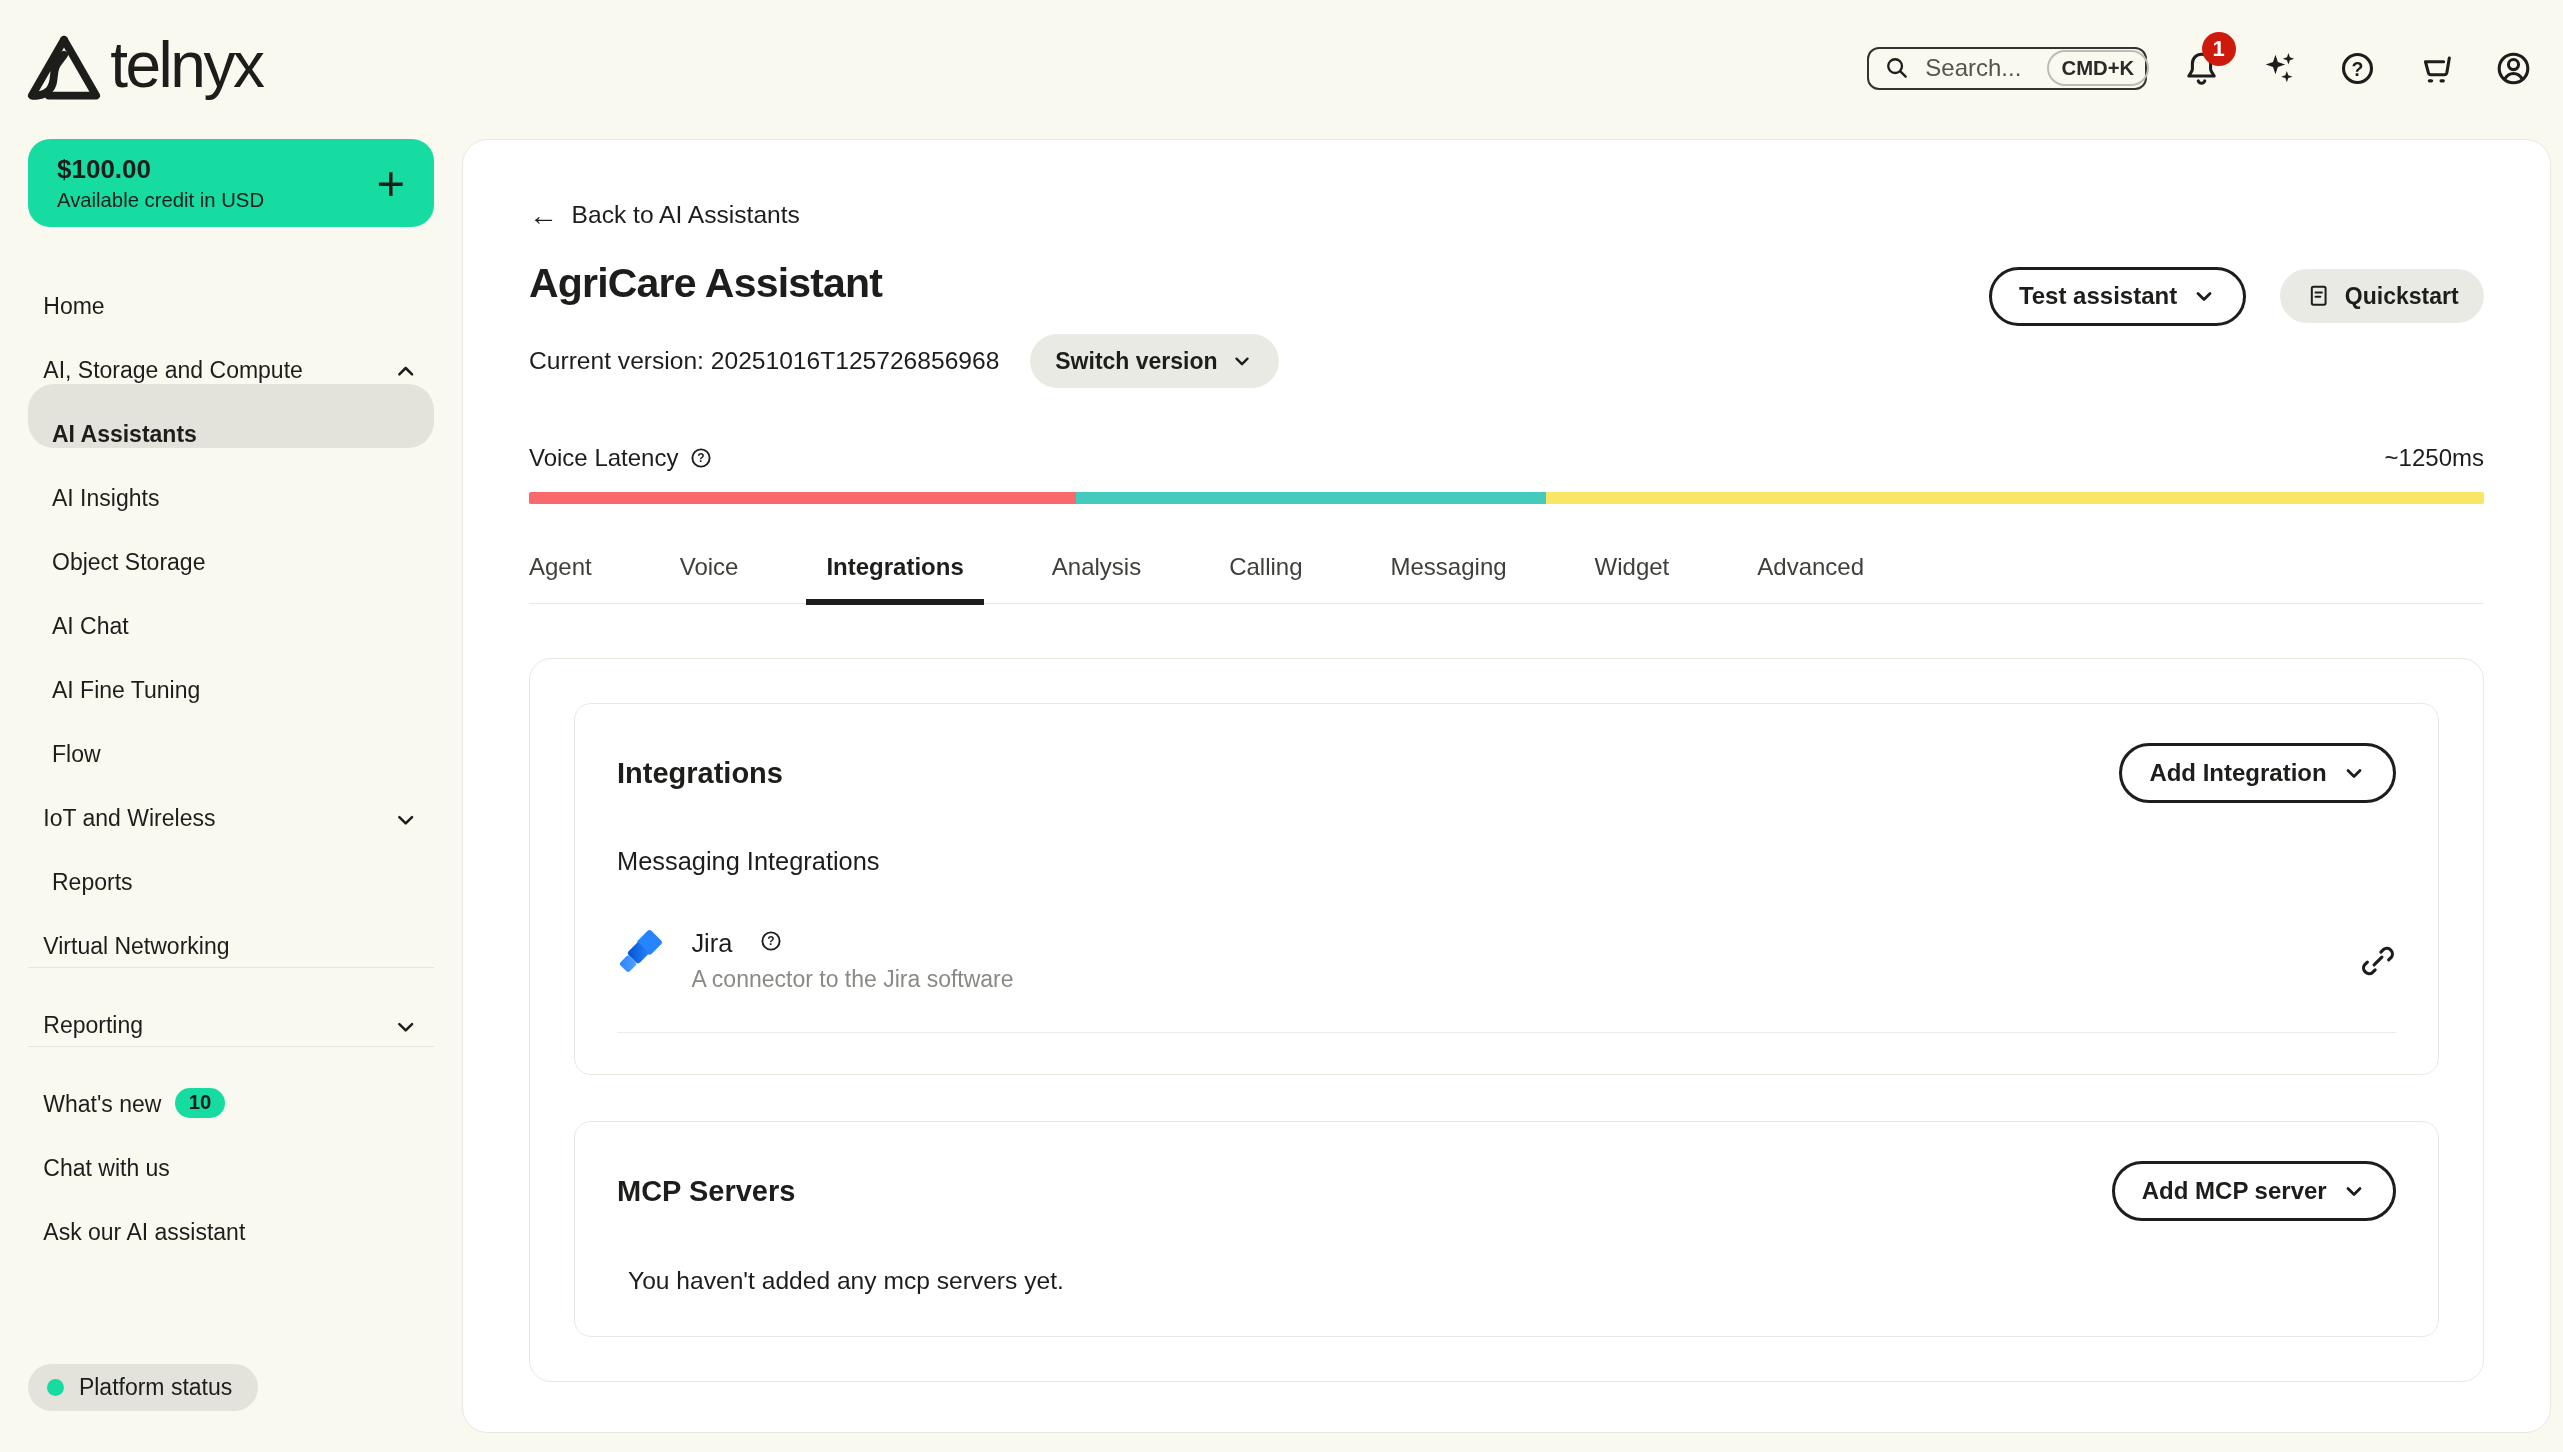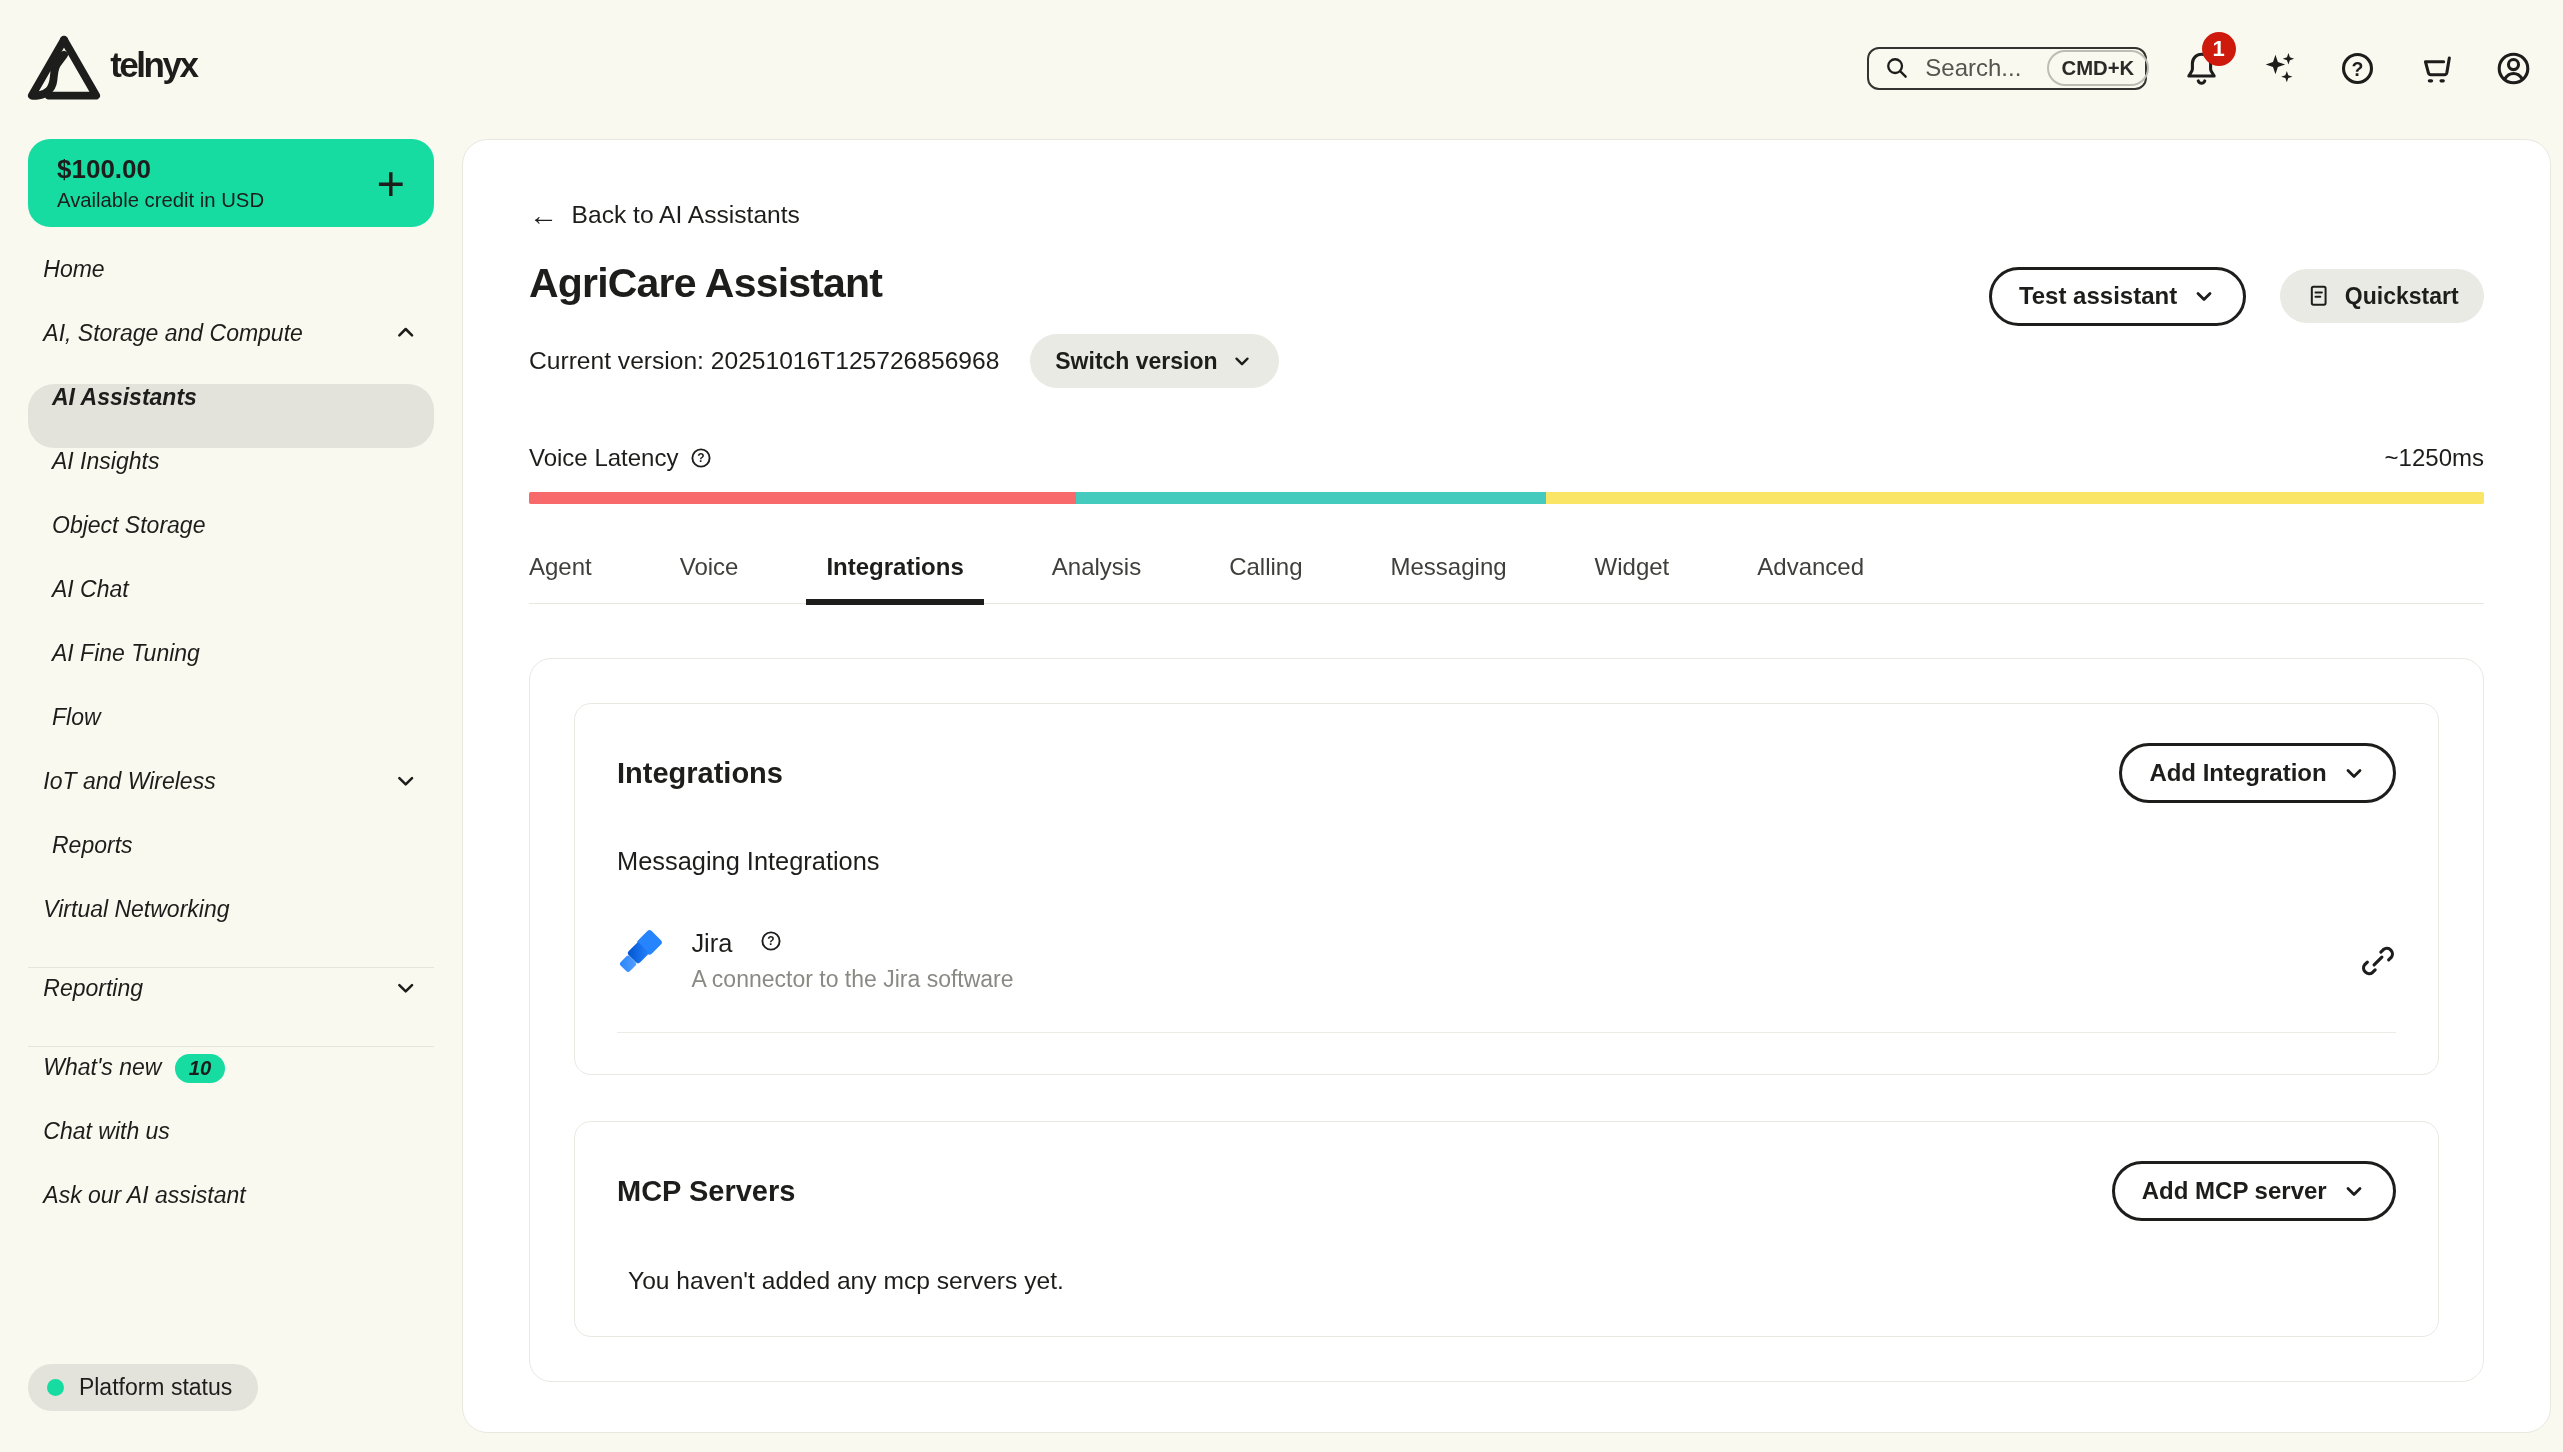--- a/index.html
+++ b/index.html
@@ -18,21 +18,21 @@
     width:2563px;height:1453px;overflow:hidden;
     background:var(--cream);color:var(--ink);
     font-family:"Liberation Sans", sans-serif;
     -webkit-font-smoothing:antialiased;
   }
   svg{display:block;}
 
   
   .topbar{height:136px;display:flex;align-items:center;justify-content:space-between;padding:0 29px 0 25.4px;}
   .logo{display:flex;align-items:center;gap:6.8px;}
-  .logo-word{font-size:35px;font-weight:700;letter-spacing:-2.5px;line-height:1;padding-bottom:6.8px;}
+  .logo-word{font-size:64px;font-weight:400;letter-spacing:-2.5px;line-height:1;padding-bottom:6.8px;}
   .topbar-right{display:flex;align-items:center;gap:34px;}
   .search{display:flex;align-items:center;gap:13.6px;width:280px;height:43px;
     border:2.5px solid #34332F;border-radius:12px;padding:0 12px 0 15.3px;background:var(--cream);}
   .search input{border:none;outline:none;background:transparent;font-family:inherit;
     font-size:24px;color:#55544F;width:110px;}
   .search input::placeholder{color:#55544F;opacity:1;}
   .cmdk{margin-left:auto;border:2.1px solid #BDBDB6;border-radius:847px;padding:4.2px 12.7px;
     font-size:20.3px;font-weight:700;color:#2A2A27;white-space:nowrap;}
   .icon-row{display:flex;align-items:center;gap:37px;}
   .icon-btn{position:relative;width:41px;height:41px;display:flex;align-items:center;justify-content:center;cursor:pointer;}
@@ -43,21 +43,21 @@
   
   .layout{display:flex;height:1317px;}
   .sidebar{width:462px;flex:0 0 462px;padding:3.4px 28px 42px;display:flex;flex-direction:column;}
   .credit{background:var(--green);border-radius:22px;height:88px;padding:0 29px;
     display:flex;align-items:center;justify-content:space-between;cursor:pointer;}
   .credit-amount{font-size:26px;font-weight:700;line-height:1.15;}
   .credit-label{font-size:20.3px;margin-top:3.4px;}
   .credit-plus{font-size:49px;font-weight:400;line-height:1;}
 
   .nav{margin-top:29px;font-size:23px;}
-  .nav-item{height:64px;display:flex;align-items:flex-start;padding:0 15.3px;border-radius:12px;cursor:pointer;white-space:nowrap;font-style:italic;}
+  .nav-item{height:64px;display:flex;align-items:flex-end;padding:0 15.3px;border-radius:12px;cursor:pointer;white-space:nowrap;}
   .nav-item.sub{padding-left:24px;border-radius:26px;}
   .nav-item.active{background:var(--selected);font-weight:700;}
   .nav-chevron{margin-left:auto;}
   .nav-divider{border-top:1.7px solid #E5E5DE;margin:6.8px 0;}
   .nav-badge{margin-left:13.6px;background:var(--green);border-radius:847px;padding:3.4px 13.6px;
     font-size:20.3px;font-weight:700;}
   .sidebar-bottom{margin-top:auto;}
   .status-pill{display:inline-flex;align-items:center;gap:15.3px;background:var(--selected);
     border-radius:847px;padding:10.2px 25.4px 10.2px 18.6px;font-size:23px;cursor:pointer;}
   .status-dot{width:17px;height:17px;border-radius:50%;background:var(--green);}

